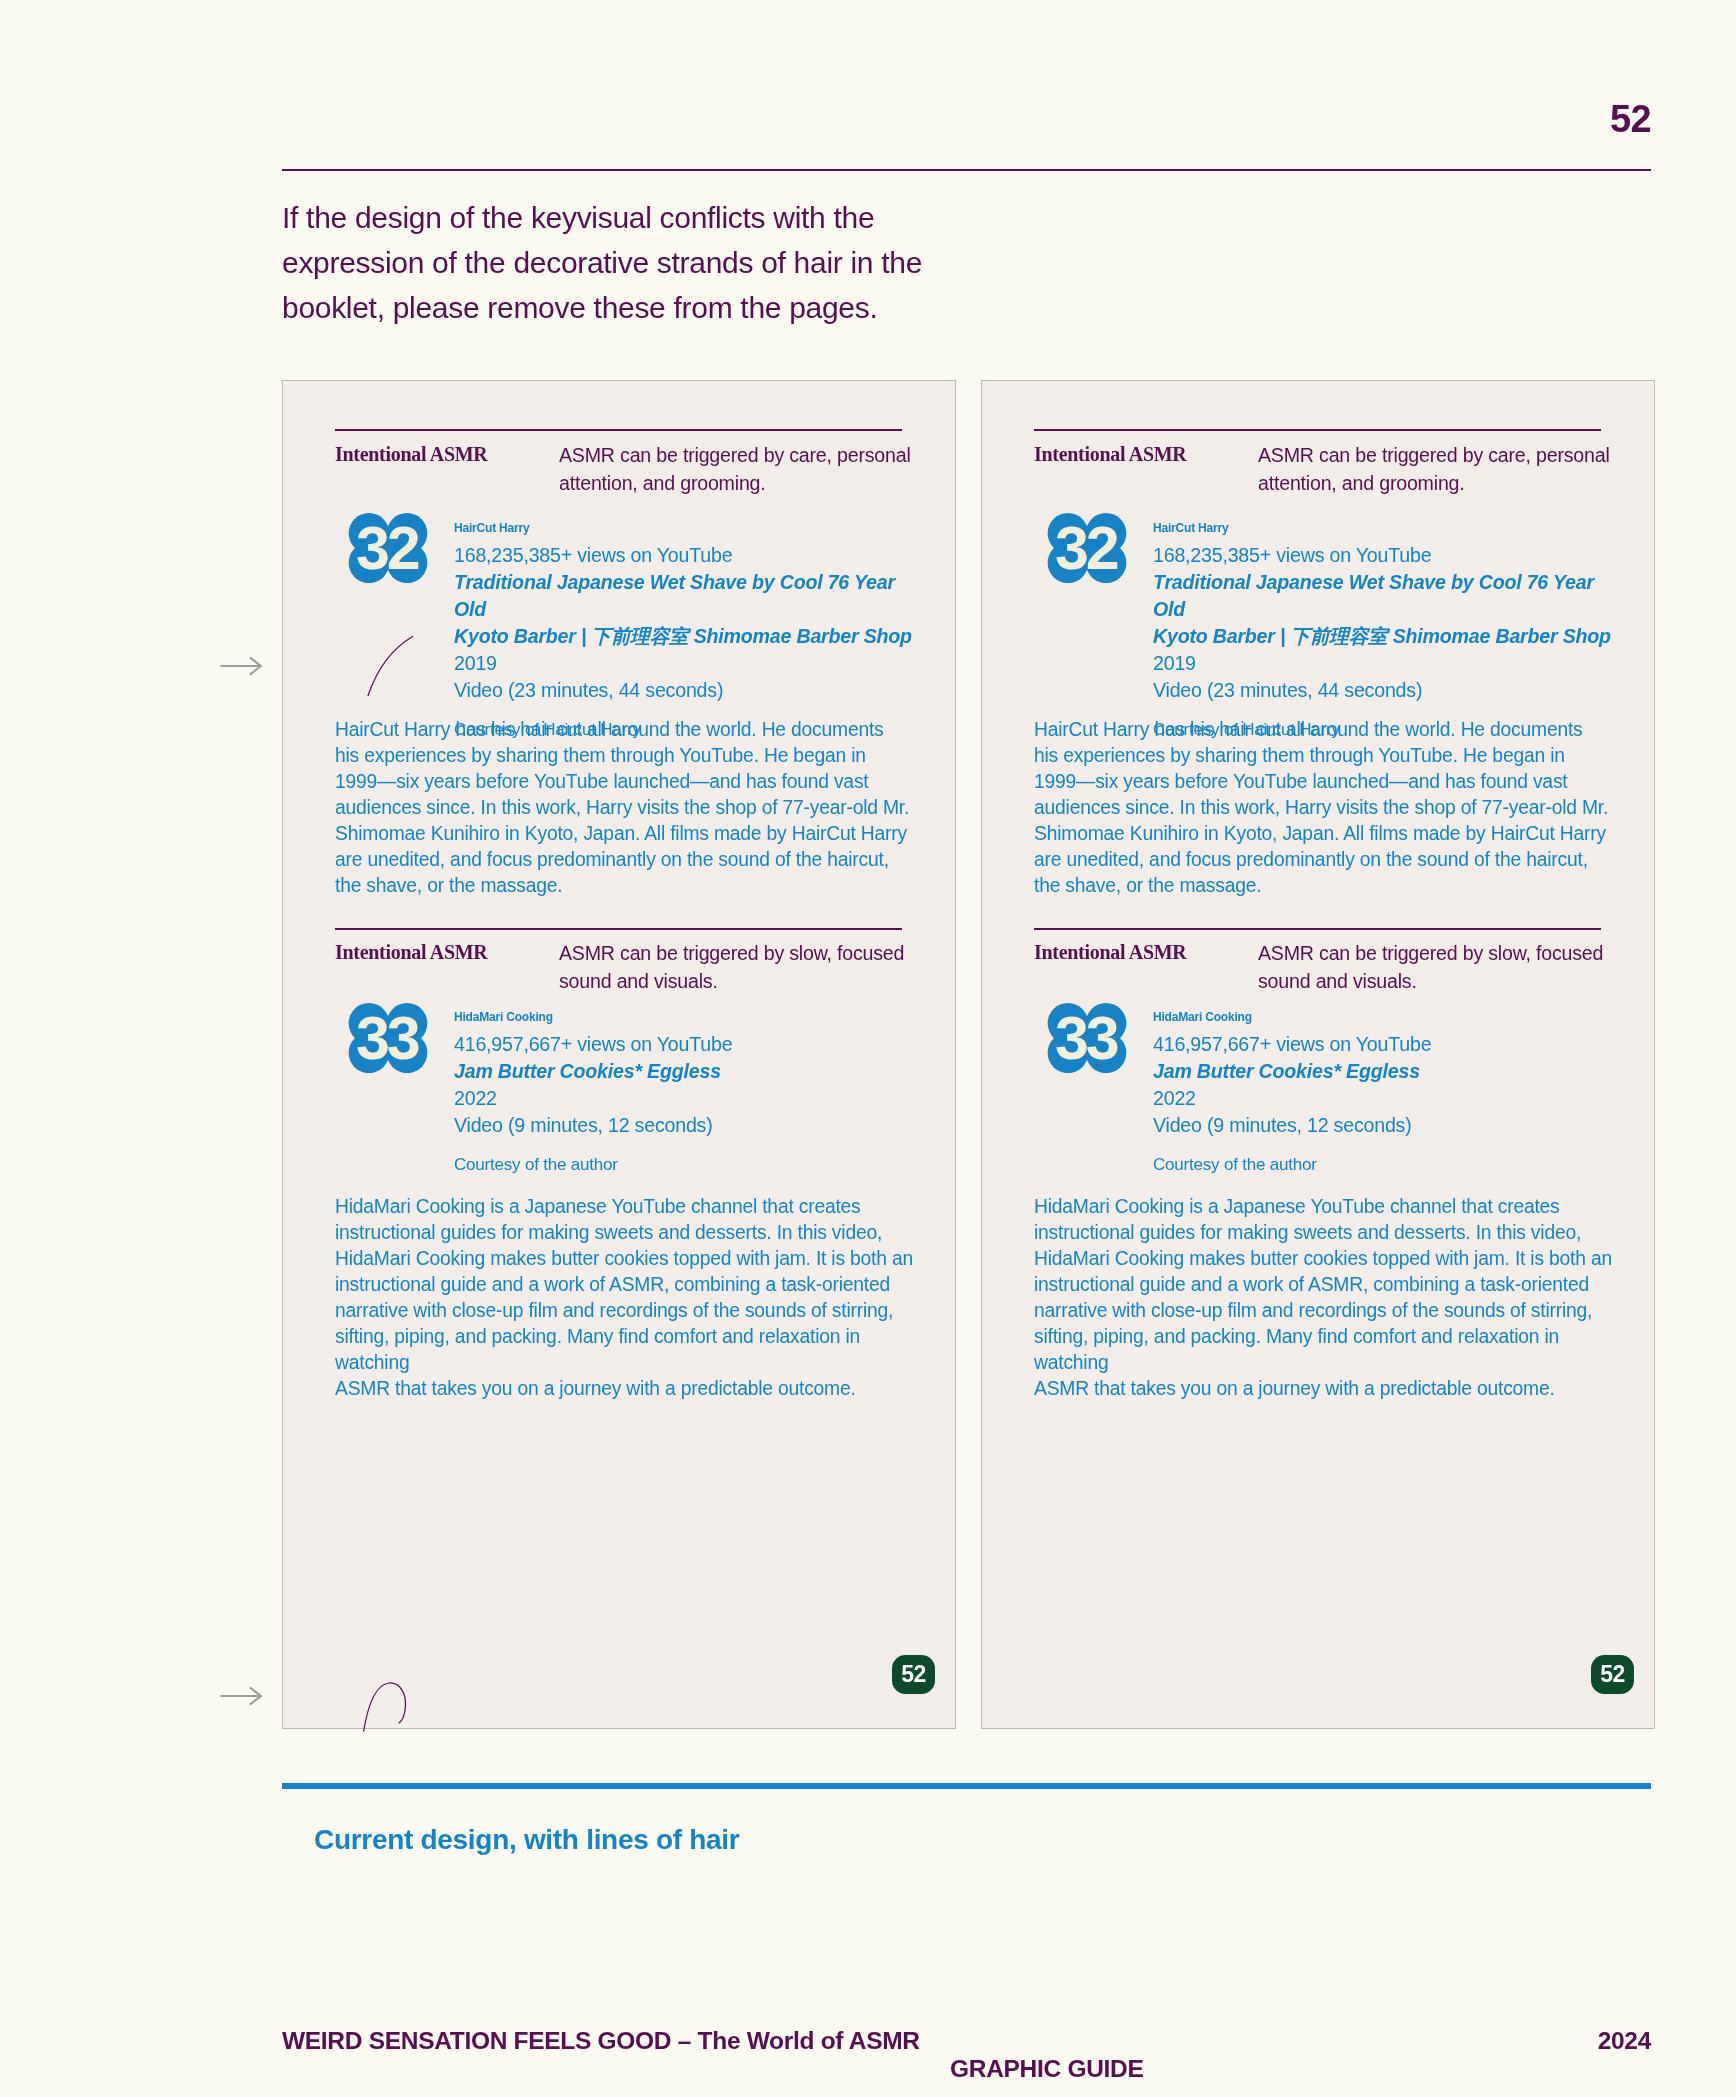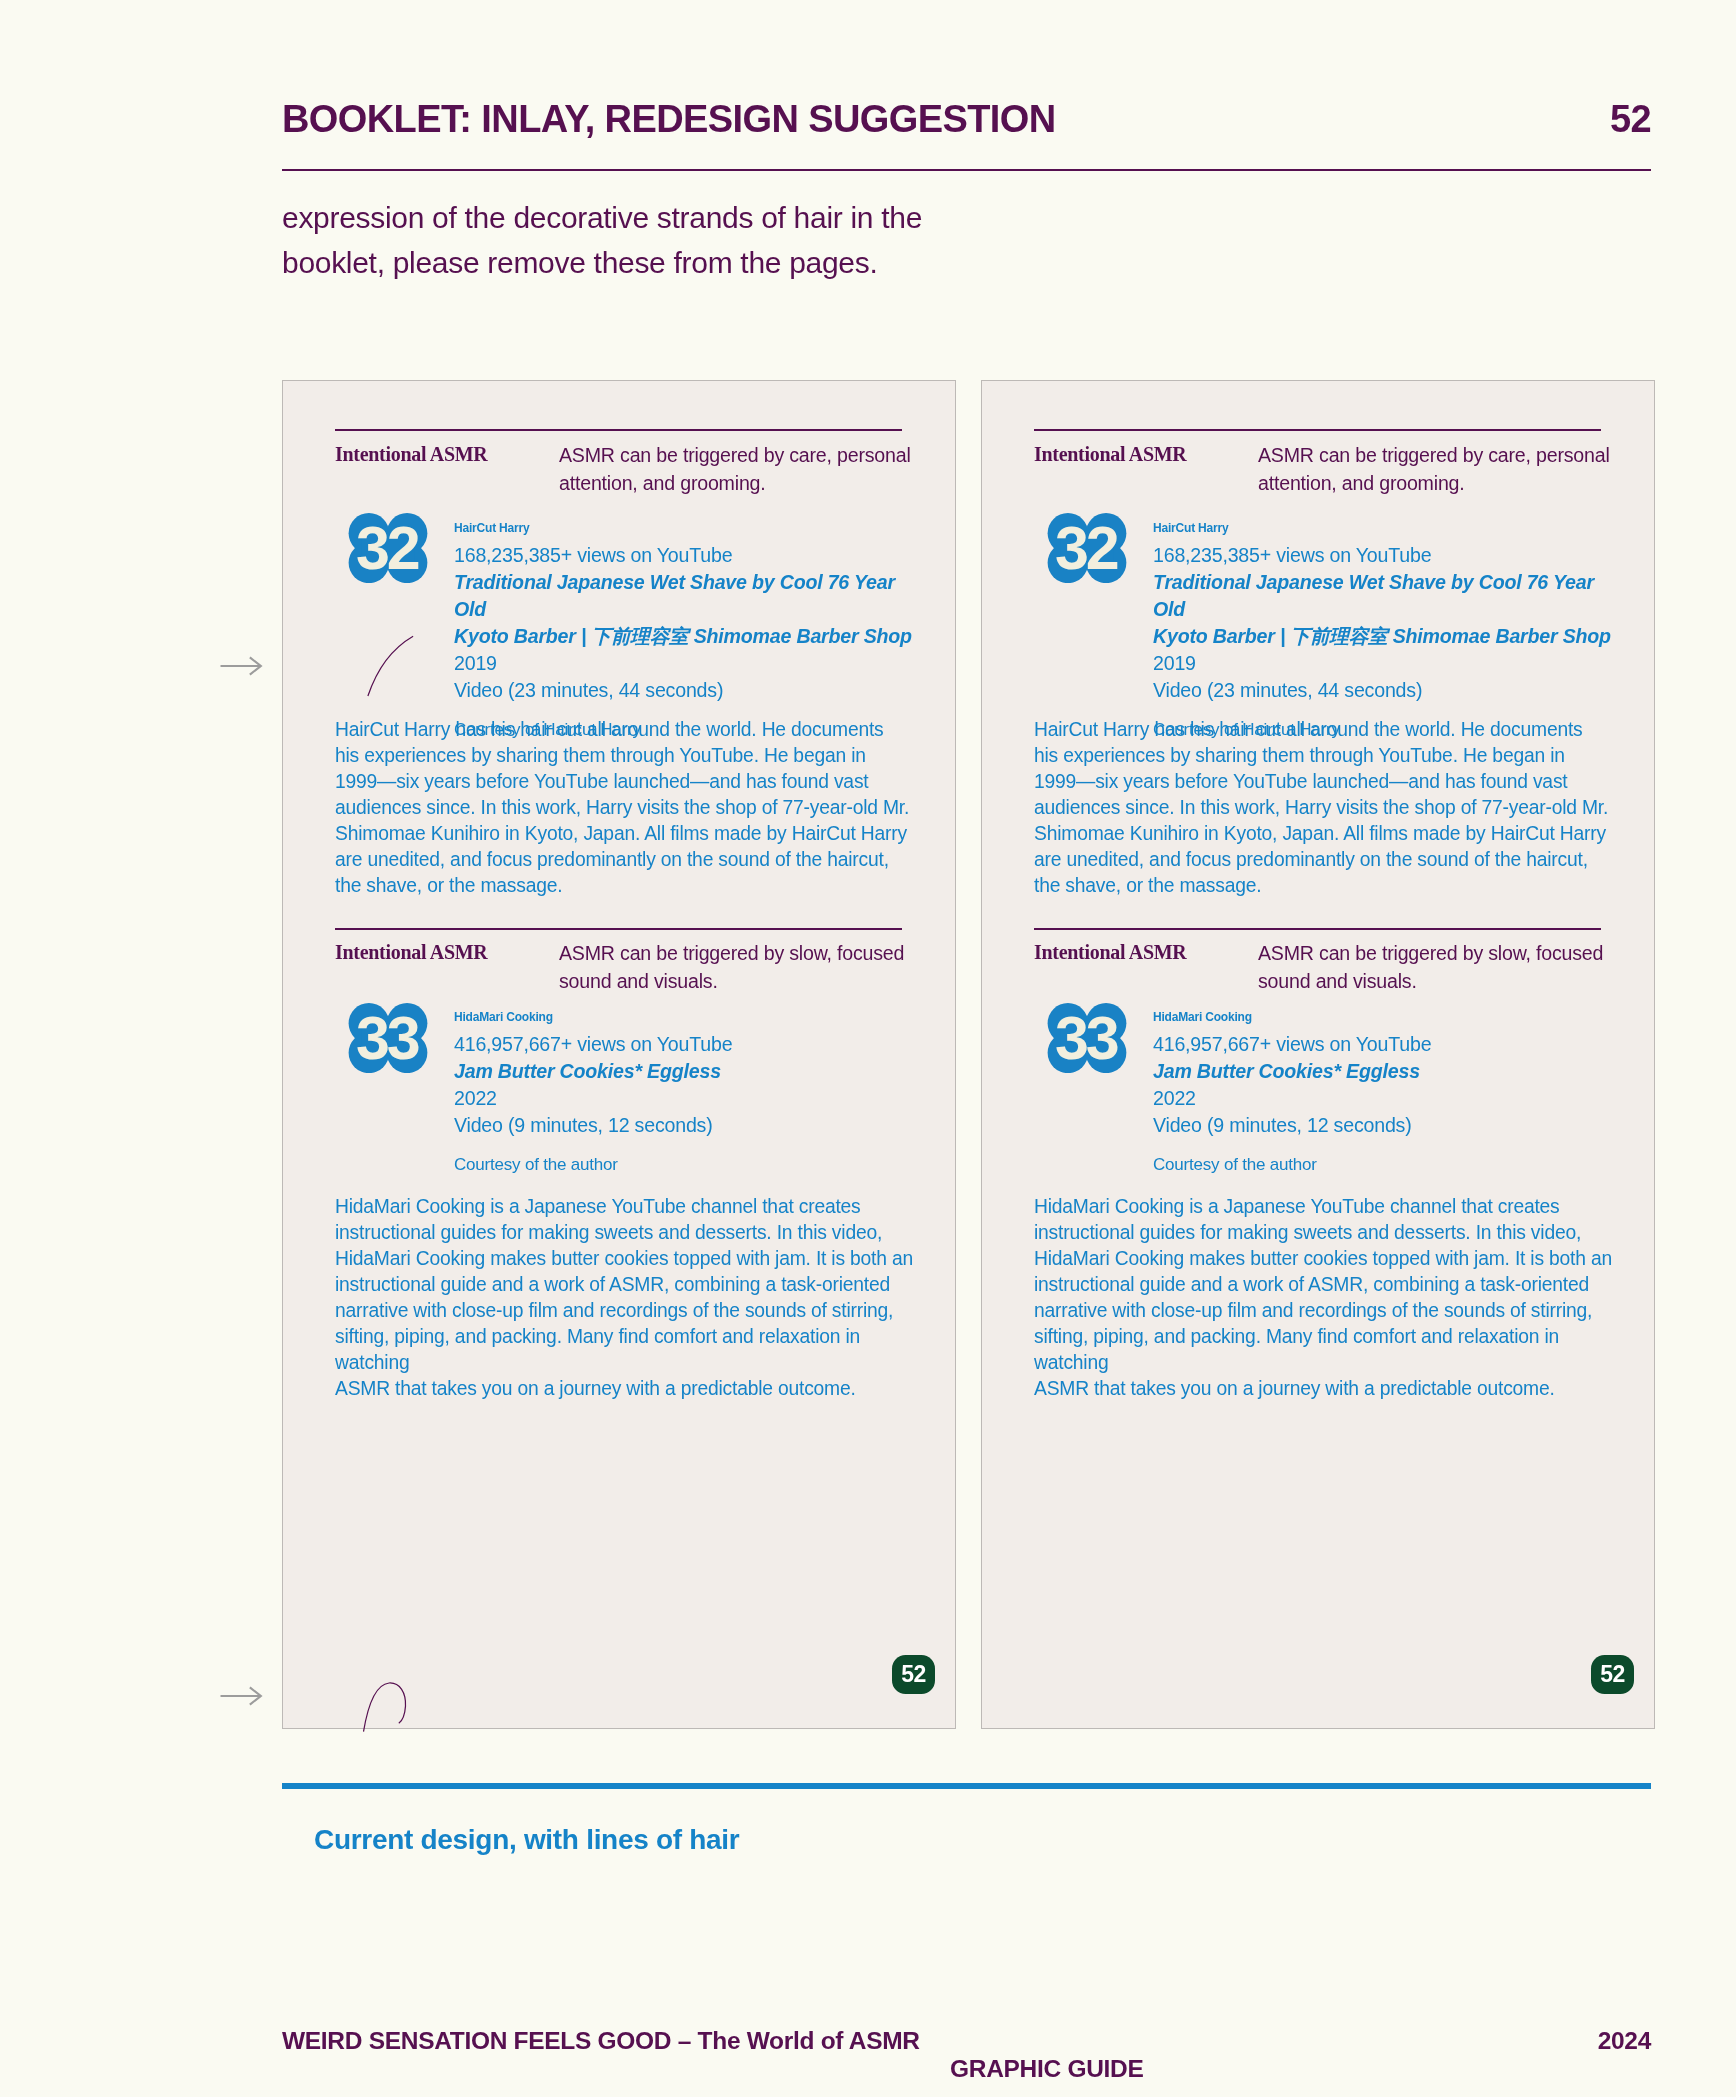--- a/index.html
+++ b/index.html
@@ -80,25 +80,25 @@
   .foot{position:absolute;top:2027px;font-size:24.5px;font-weight:bold;color:var(--purple);letter-spacing:-0.3px;white-space:nowrap;}
   .foot--left{left:282px;}
   .foot--center{left:950px;margin-top:28px;}
   .foot--right{right:85px;}
 </style>
 </head>
 <body>
 
 <div class="page">
 
-  <div class="hdr-title">BOOKLET: INLAY, REDESIGN SUGGESTION</div>
   <div class="hdr-num">52</div>
   <div class="hdr-rule"></div>
 
   <div class="intro">
+      <div>If the design of the keyvisual conflicts with the</div>
       <div>expression of the decorative strands of hair in the</div>
       <div>booklet, please remove these from the pages.</div>
     </div>
 
   <svg class="arrow arrow--1" width="47" height="22" viewBox="0 0 76 36">
     <path d="M2 18 H66 M50 4 L68 18 L50 32"></path>
   </svg>
   <svg class="arrow arrow--2" width="47" height="22" viewBox="0 0 76 36">
     <path d="M2 18 H66 M50 4 L68 18 L50 32"></path>
   </svg>

